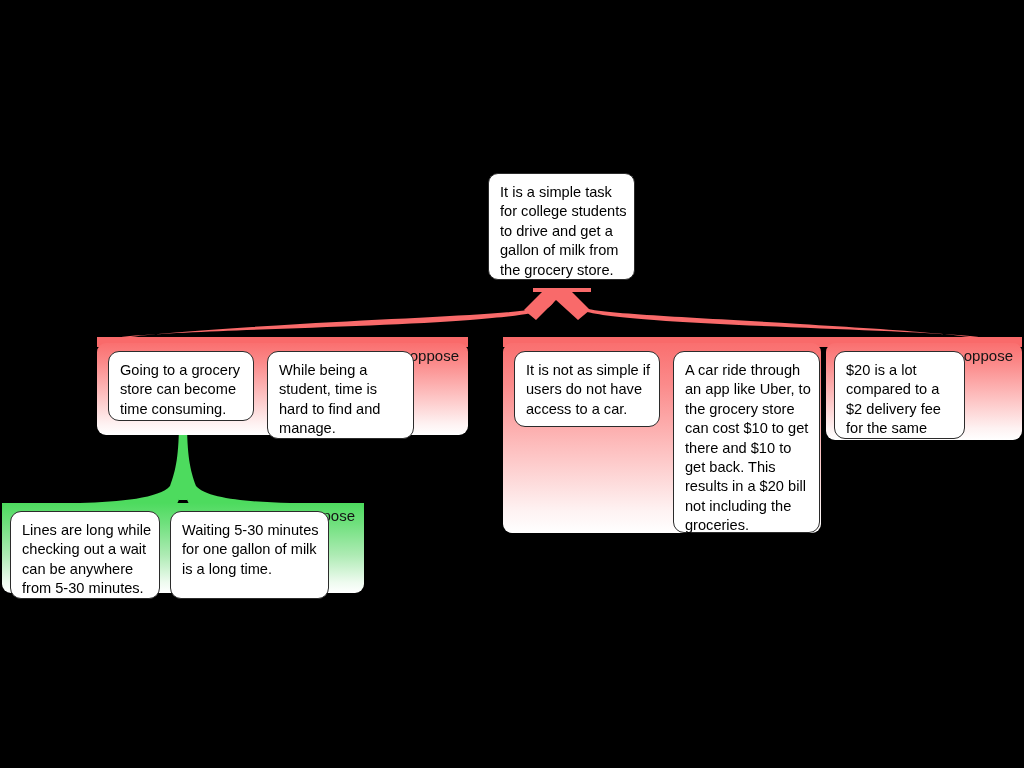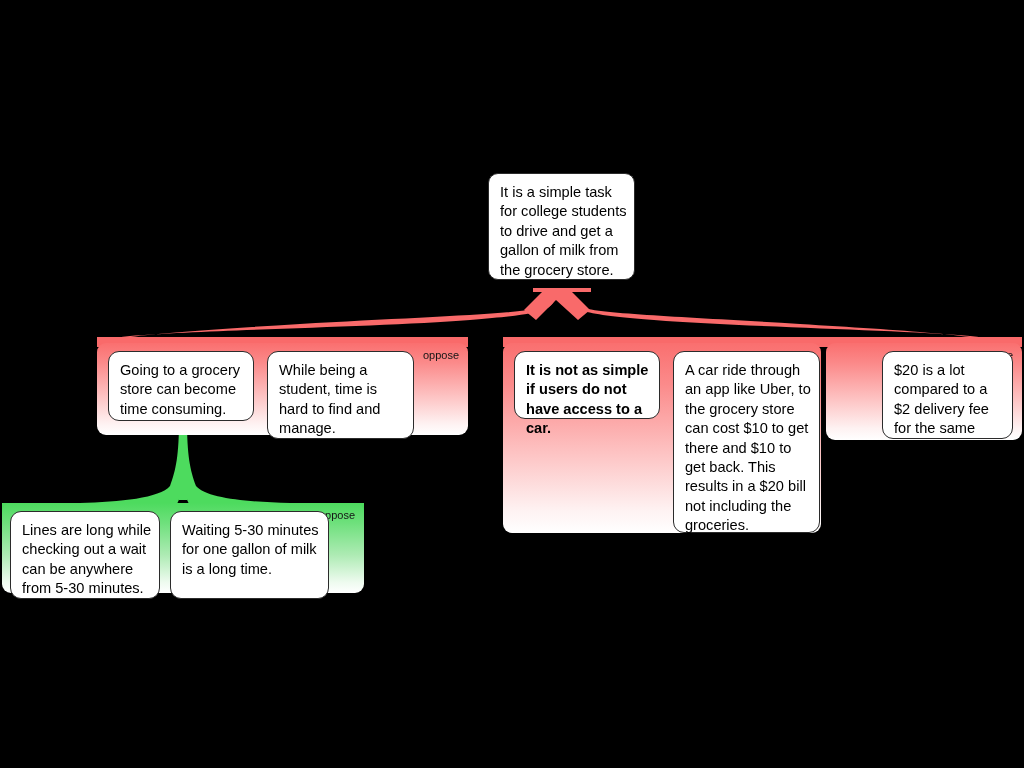--- a/index.html
+++ b/index.html
@@ -33,21 +33,21 @@
   .group.oppose {
     background: linear-gradient(to bottom, #fa6f6f 0%, #fb8b8b 22%, #fdc3c3 58%, #fef2f2 88%, #ffffff 100%);
   }
   .group.support {
     background: linear-gradient(to bottom, #4ddb5e 0%, #6ee07c 22%, #aeebb4 58%, #eefbef 88%, #ffffff 100%);
   }
   .group-label {
     position: absolute;
     top: 6px;
     right: 9px;
-    font-size: 11px;
+    font-size: 15px;
     color: #141414;
     line-height: 13px;
     white-space: nowrap;
   }
 
   
   .card {
     position: absolute;
     background: #ffffff;
     border: 1.3px solid #2b2b2b;
@@ -137,27 +137,27 @@
   </div>
   <div class="card" style="left:10px; top:511px; width:150px; height:88px;">
     <span>Lines are long while checking out a wait can be anywhere from 5-30 minutes.</span>
   </div>
   <div class="card" style="left:170px; top:511px; width:159px; height:88px;">
     <span>Waiting 5-30 minutes for one gallon of milk is a long time.</span>
   </div>
 
   <div class="group oppose" style="left:503px; top:343px; width:318px; height:190px;">
   </div>
-  <div class="card" style="left:514px; top:351px; width:146px; height:68px;font-weight:bold;">
+  <div class="card" style="left:514px; top:351px; width:146px; height:76px;">
     <span>It is not as simple if users do not have access to a car.</span>
   </div>
   <div class="card" style="left:673px; top:351px; width:147px; height:182px;">
     <span>A car ride through an app like Uber, to the grocery store can cost $10 to get there and $10 to get back.  This results in a $20 bill not including the groceries.</span>
   </div>
 
   <div class="group oppose" style="left:826px; top:343px; width:196px; height:97px;">
     <span class="group-label">oppose</span>
   </div>
-  <div class="card" style="left:834px; top:351px; width:131px; height:88px;margin-left:48px;">
+  <div class="card" style="left:834px; top:351px; width:131px; height:88px;">
     <span>$20 is a lot compared to a $2 delivery fee for the same product.</span>
   </div>
 
 </div>
 
 </body></html>

